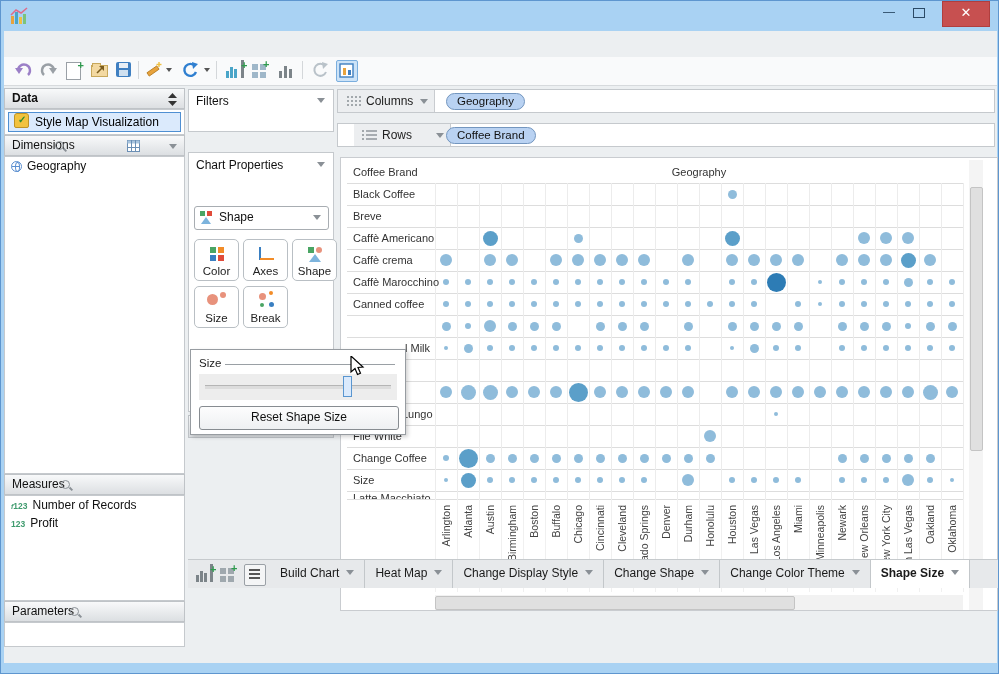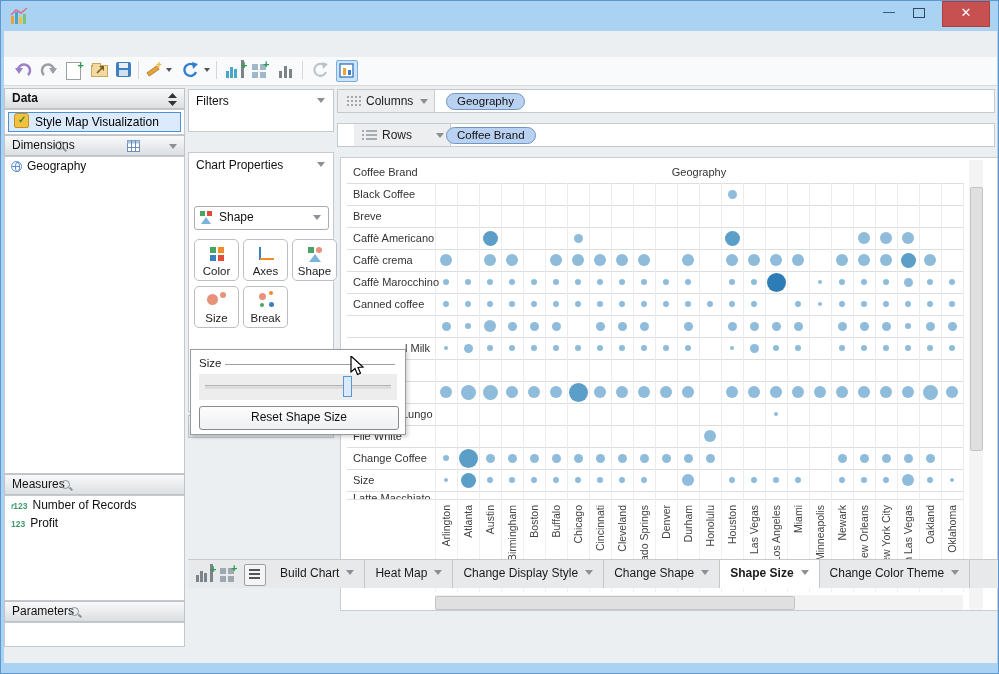--- a/index.html
+++ b/index.html
@@ -699,18 +699,18 @@
       <div class="bicon listbtn" style="left:56px">
         <i style="top:4px"></i>
           <i style="top:8px"></i>
           <i style="top:12px"></i>
       </div>
       <div class="abs" id="tabs" style="left:82px;top:0;height:28px">
           <div class="tab"><span>Build Chart</span><span class="caret-down"></span></div>
           <div class="tab"><span>Heat Map</span><span class="caret-down"></span></div>
           <div class="tab"><span>Change Display Style</span><span class="caret-down"></span></div>
           <div class="tab"><span>Change Shape</span><span class="caret-down"></span></div>
+          <div class="tab"><span>Change Color Theme</span><span class="caret-down"></span></div>
           <div class="tab selected"><span>Shape Size</span><span class="caret-down"></span></div>
-          <div class="tab"><span>Change Color Theme</span><span class="caret-down"></span></div>
         </div>
     </div>
   </div>
 </div>
 
 </body></html>

